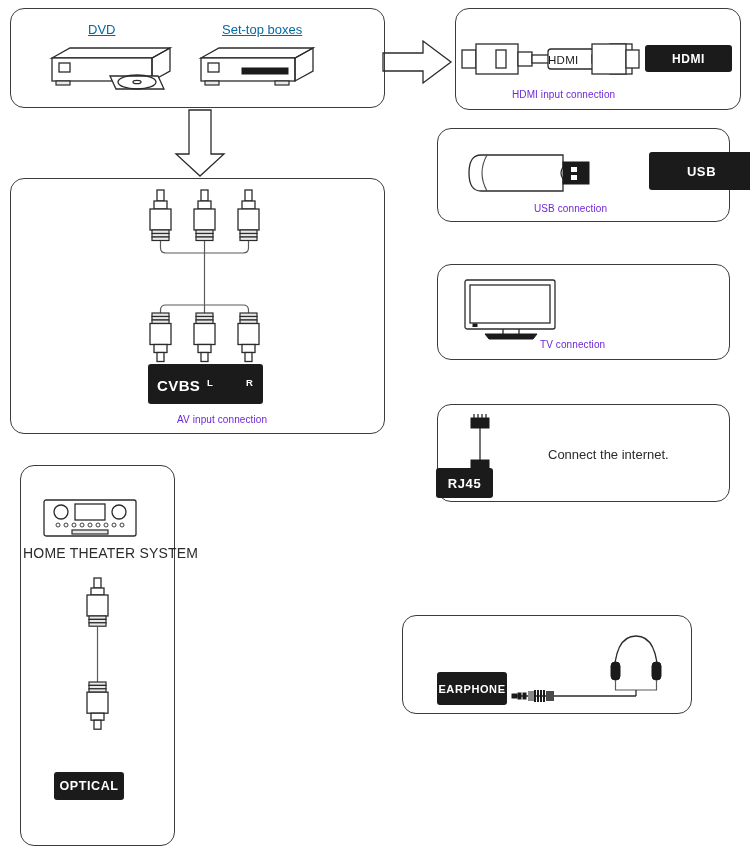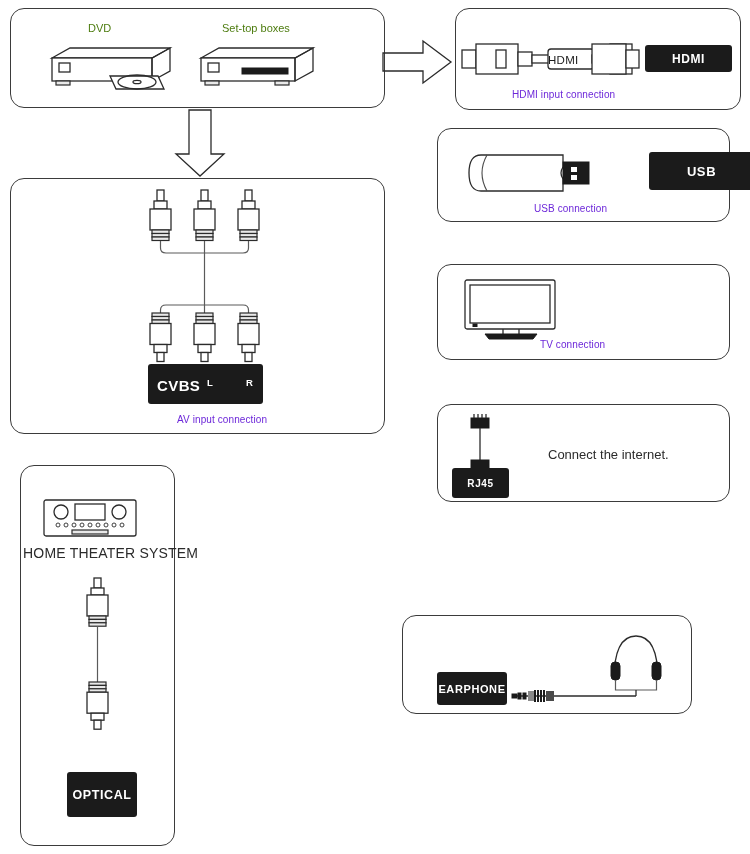--- a/index.html
+++ b/index.html
@@ -27,23 +27,24 @@
   }
   .caption {
     position: absolute;
     font-size: 10px;
     color: #6d28d9;
     white-space: nowrap;
     letter-spacing: .1px;
   }
   .devlabel {
     position: absolute;
-    font-size: 11px;
-    color: #4d7c0f;
+    font-size: 13px;
+    color: #0369a1;
     white-space: nowrap;
+    text-decoration: underline;
   }
   .blackbox {
     position: absolute;
     background: #1b1b1b;
     border-radius: 3px;
     color: #ffffff;
     font-weight: bold;
     display: flex;
     align-items: center;
     justify-content: center;
@@ -181,21 +182,21 @@
       <rect class="fillk" x="5" y="6" width="18" height="10"></rect>
       <path class="ln" d="M8 6 L8 2 M12 6 L12 2 M16 6 L16 2 M20 6 L20 2" stroke="#1b1b1b" stroke-width="1.6"></path>
 
       <path class="ln" d="M14 16 L14 48" stroke-width="1.5"></path>
 
       <rect class="fillk" x="5" y="48" width="18" height="9"></rect>
       <path class="ln" d="M8 57 L8 61 M12 57 L12 61 M16 57 L16 61 M20 57 L20 61" stroke="#1b1b1b" stroke-width="1.6"></path>
     </svg>
   </div>
 
-  <div class="blackbox" style="left:452px; top:468px; width:57px; height:30px; font-size:10px;">RJ45</div>
+  <div class="blackbox" style="left:436px; top:468px; width:57px; height:30px; font-size:13px;">RJ45</div>
 
   <div class="abs" style="left:548px; top:447px; font-size:13px; color:#2b2b2b; white-space:nowrap;">Connect the internet.</div>
 
   <div class="panel" style="left:10px; top:178px; width:375px; height:256px;">
   </div>
 
   <div class="abs" style="left:145px; top:188px;">
     <svg width="125" height="135" viewBox="0 0 125 135">
 
       <g>
@@ -311,21 +312,21 @@
 
       <rect class="fillg" x="11" y="104" width="17" height="3.4"></rect>
       <rect class="fillg" x="11" y="107.4" width="17" height="3.4"></rect>
       <rect class="fillg" x="11" y="110.8" width="17" height="3.4"></rect>
       <rect class="fillw" x="9" y="114.2" width="21" height="21"></rect>
       <rect class="fillw" x="13" y="135.2" width="13" height="7"></rect>
       <rect class="fillw" x="16" y="142.2" width="7" height="9"></rect>
     </svg>
   </div>
 
-  <div class="blackbox" style="left:54px; top:772px; width:70px; height:45px; font-size:12.5px;margin-left:13px;">OPTICAL</div>
+  <div class="blackbox" style="left:54px; top:772px; width:70px; height:28px; font-size:12.5px;">OPTICAL</div>
 
   <div class="panel" style="left:402px; top:615px; width:290px; height:99px;">
   </div>
 
   <div class="blackbox" style="left:437px; top:672px; width:70px; height:33px; font-size:11px;">EARPHONE</div>
 
   <div class="abs" style="left:512px; top:628px;">
     <svg width="160" height="76" viewBox="0 0 160 76">
 
       <path class="ln" d="M102 52 Q102 8 124 8 Q146 8 146 52" stroke-width="1.6"></path>

